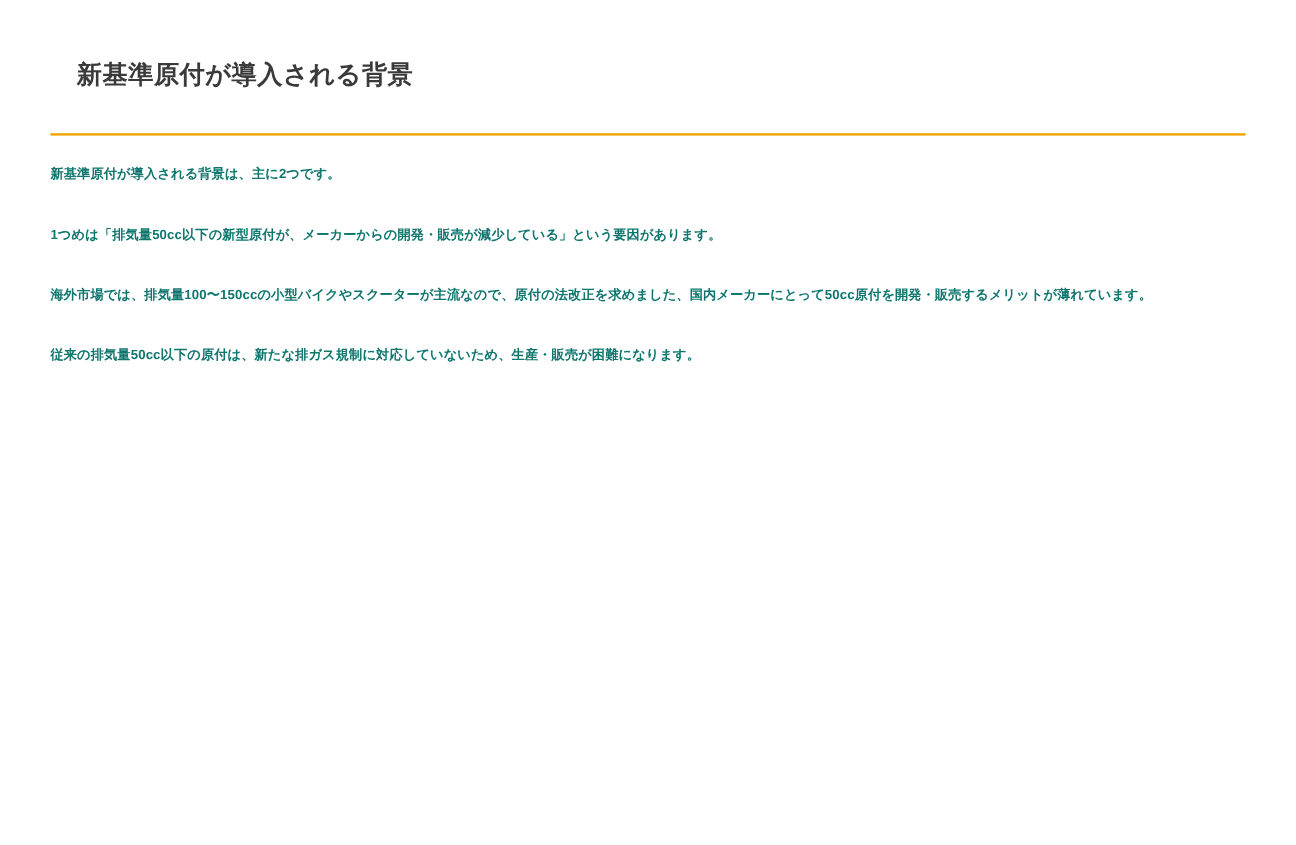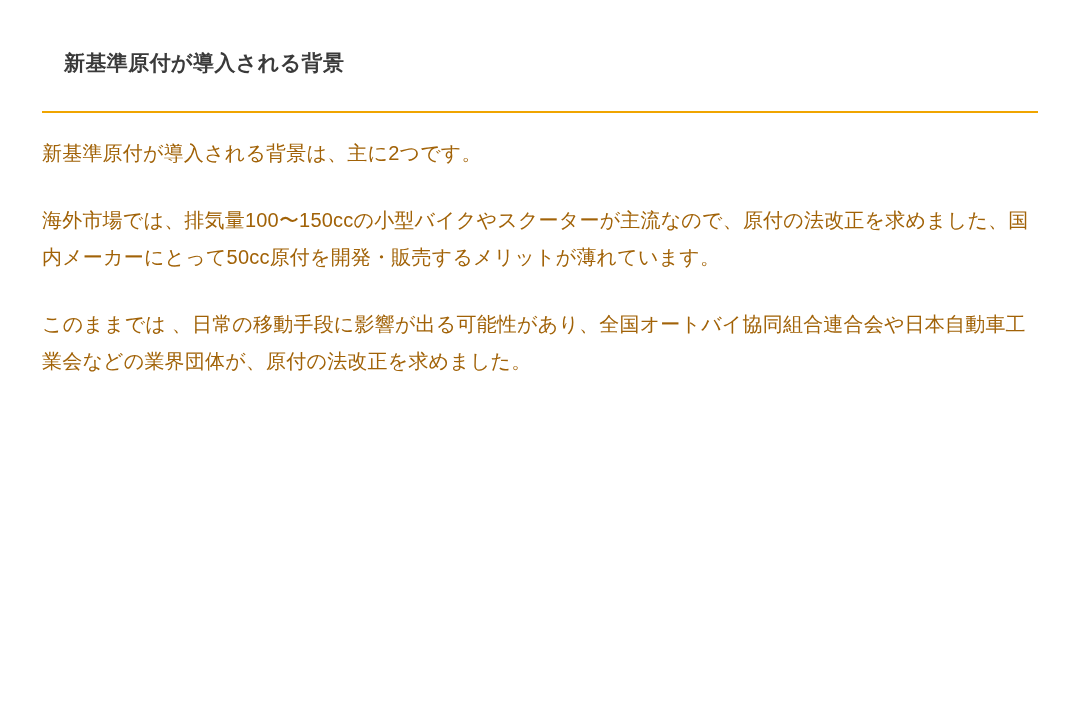--- a/index.html
+++ b/index.html
@@ -46,42 +46,44 @@
     font-weight: bold;
     color: #3a3a3a;
     line-height: 1.35;
     letter-spacing: 0.02em;
   }
   .body-copy {
     margin-top: 22px;
   }
   .body-copy p {
     margin: 0 0 30px 0;
-    font-size: 20px;
+    font-size: 11px;
     line-height: 1.85;
-    color: #a16207;
+    color: #0f766e;
     letter-spacing: 0.01em;
     text-align: left;
+    font-weight: bold;
   }
   .body-copy p:last-child {
     margin-bottom: 0;
   }
 </style>
 </head>
 <body>
 
 <div class="page">
 
   <div class="section-heading">
     <div class="heading-row">
       <div class="heading-bar"></div>
       <h2 class="heading-text">新基準原付が導入される背景</h2>
     </div>
   </div>
 
   <div class="body-copy">
     <p>新基準原付が導入される背景は、主に2つです。</p>
+    <p>1つめは「排気量50cc以下の新型原付が、メーカーからの開発・販売が減少している」という要因があります。</p>
     <p>海外市場では、排気量100〜150ccの小型バイクやスクーターが主流なので、原付の法改正を求めました、国内メーカーにとって50cc原付を開発・販売するメリットが薄れています。</p>
-    <p>このままでは 、日常の移動手段に影響が出る可能性があり、全国オートバイ協同組合連合会や日本自動車工業会などの業界団体が、原付の法改正を求めました。</p>
+    <p>従来の排気量50cc以下の原付は、新たな排ガス規制に対応していないため、生産・販売が困難になります。</p>
 
   </div>
 
 </div>
 
 </body></html>

